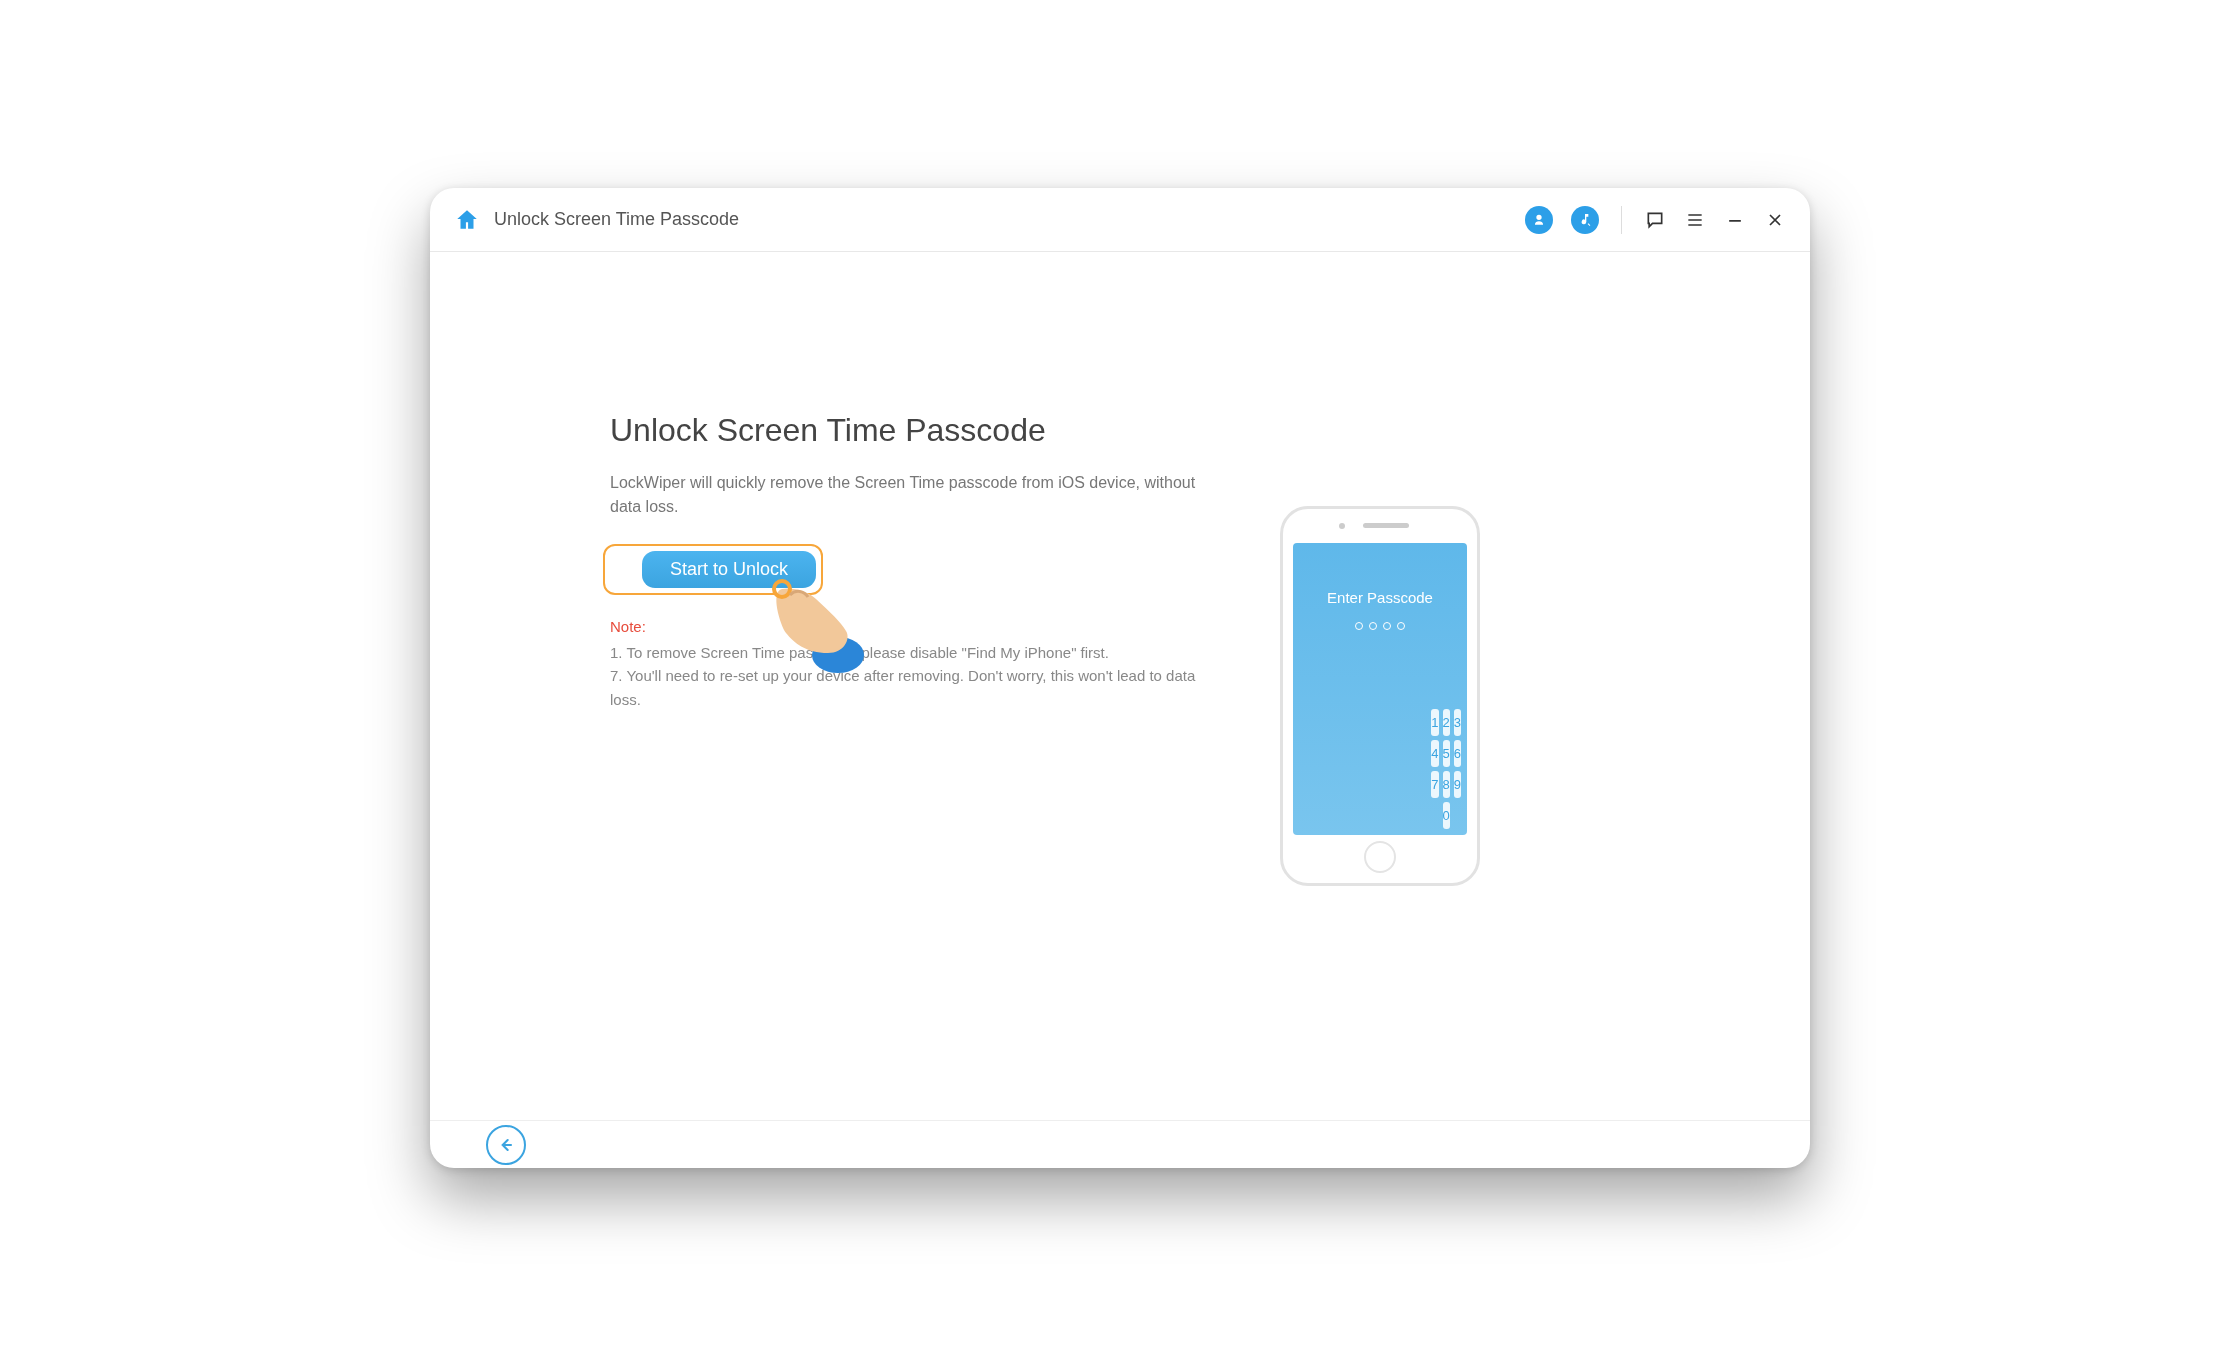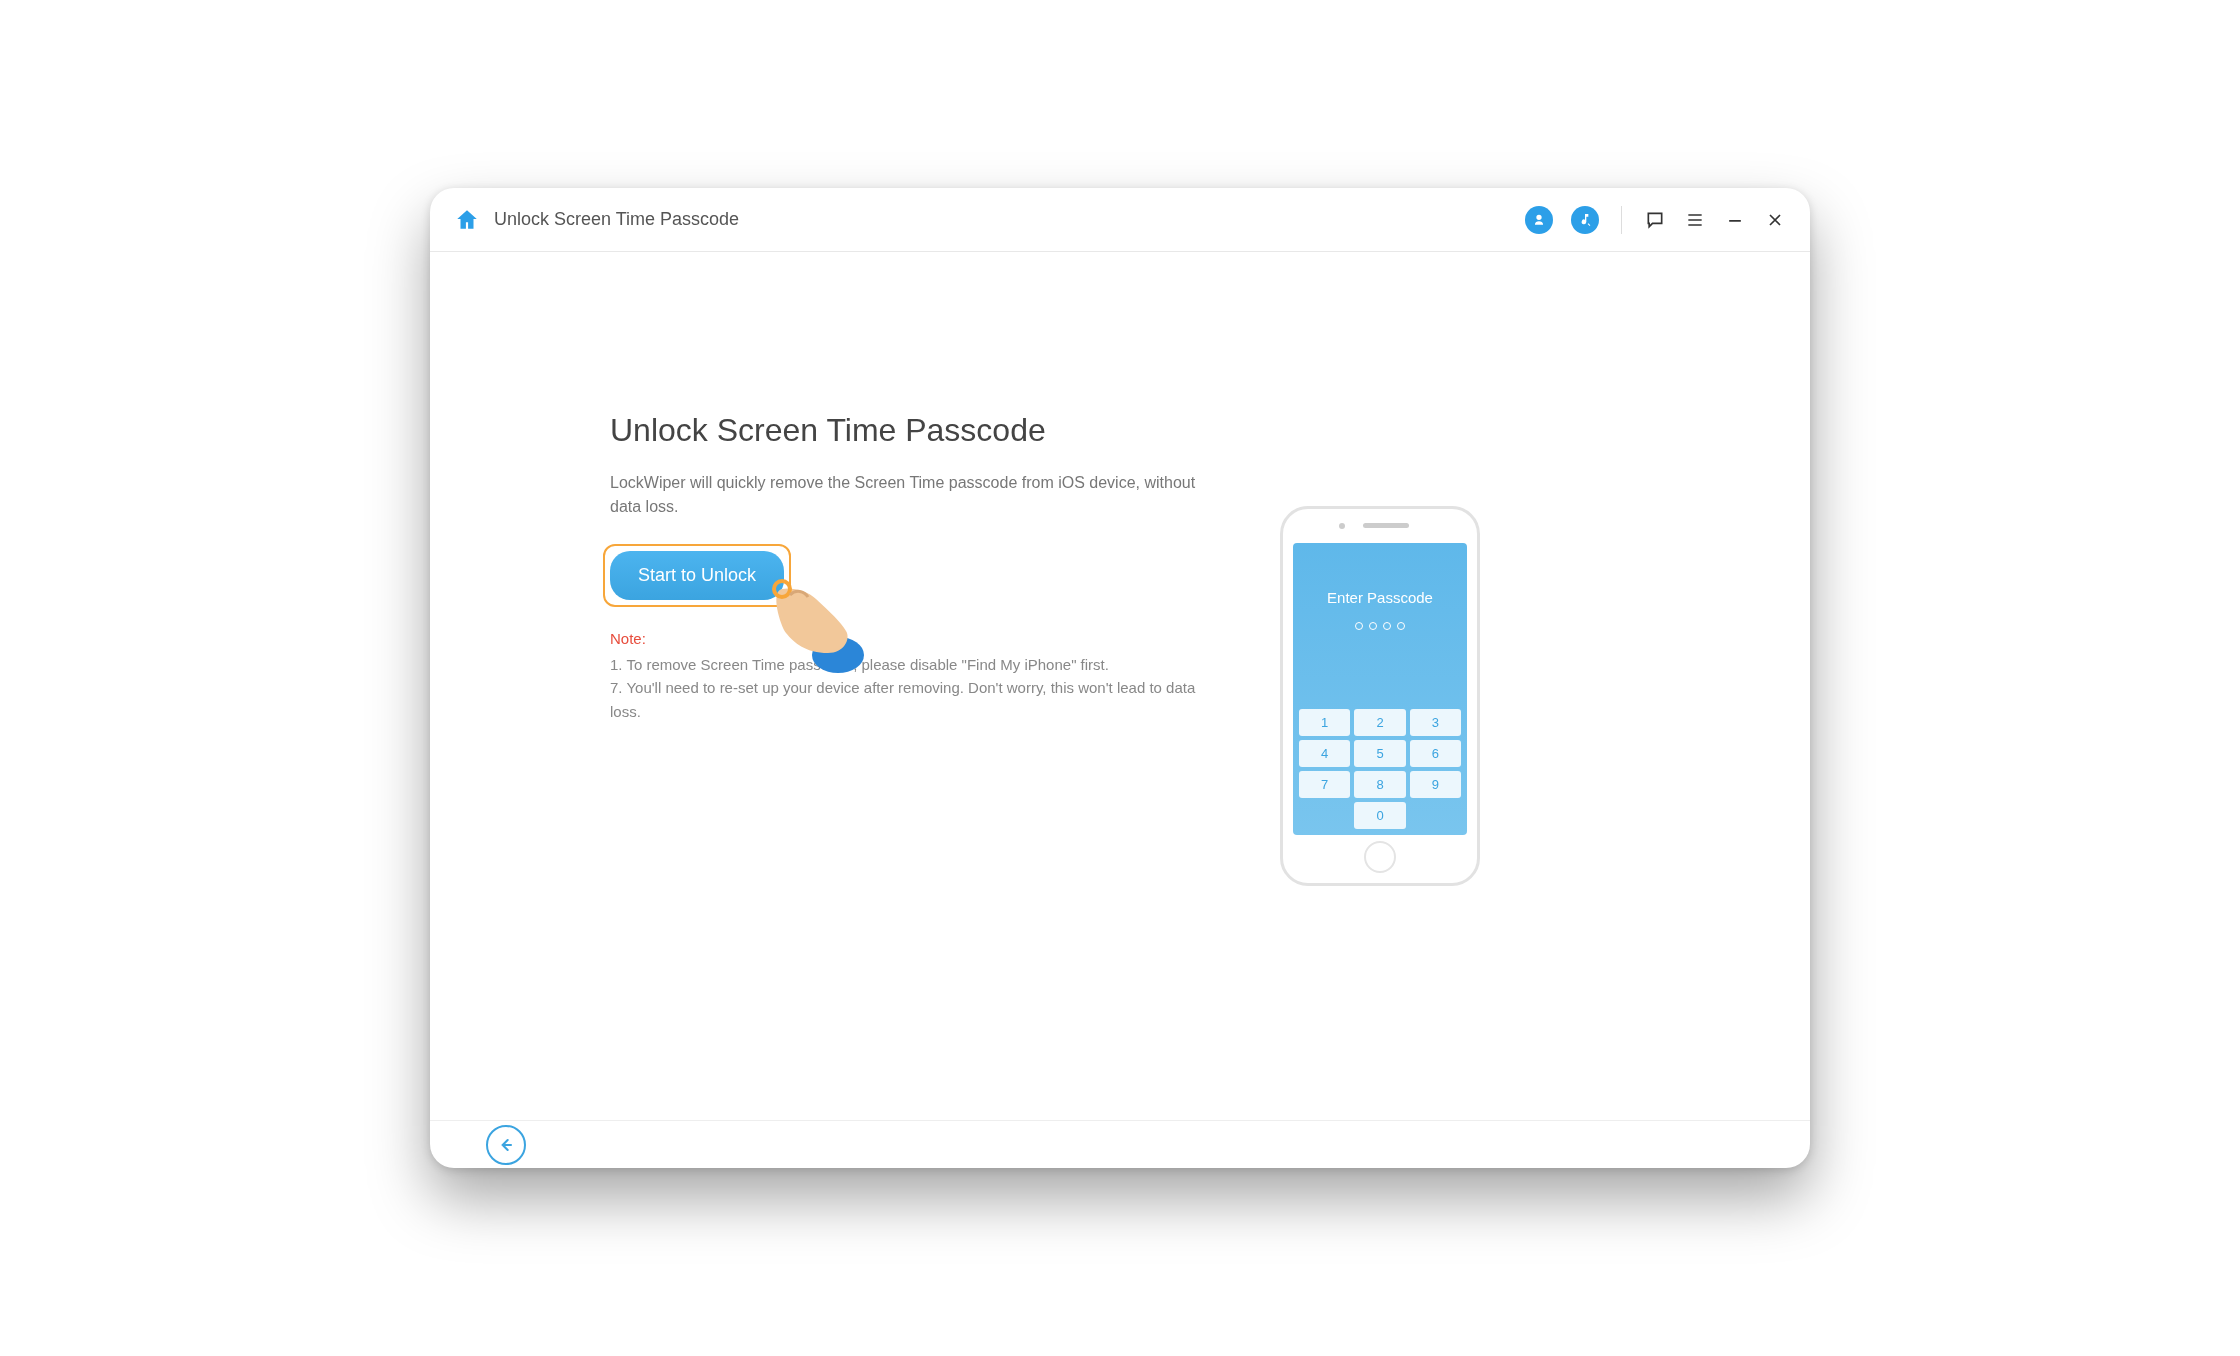--- a/index.html
+++ b/index.html
@@ -42,42 +42,42 @@
     .right { width:340px; display:flex; align-items:center; justify-content:center; }
 
     h1 { font-size:32px; font-weight:400; color:#444; margin-bottom:22px; }
     .desc { font-size:16px; color:#777; line-height:1.5; margin-bottom:32px; }
 
     .btn-wrap { position:relative; display:inline-block; margin-bottom:30px; }
     .btn-ring { position:absolute; top:-7px; left:-7px; right:-7px; bottom:-7px; border:2px solid #f7a63a; border-radius:12px; }
     .start-btn {
       position:relative; z-index:1;
       background:linear-gradient(#4cb4ef,#3ba4e0);
-      color:#fff; border:none; border-radius:20px;
-      padding:14px 28px; font-size:18px; cursor:pointer;
+      color:#fff; border:none; border-radius:13px;
+      padding:8px 28px; font-size:18px; cursor:pointer;margin-left:32px;
     }
     .hand {
       position:absolute; left:150px; top:16px; width:110px; height:110px; z-index:2;
     }
 
     .note-head { color:#e74c3c; font-size:15px; margin-bottom:6px; }
     .note-line { color:#888; font-size:15px; line-height:1.55; }
 
     
     .phone {
       width:200px; height:380px; border:3px solid #e2e2e2; border-radius:28px;
       background:#fff; position:relative; padding:12px 10px 10px 10px;
       display:flex; flex-direction:column;
     }
     .ph-dot { position:absolute; top:14px; left:56px; width:6px; height:6px; border-radius:50%; background:#ccc; }
     .ph-spk { position:absolute; top:14px; left:80px; width:46px; height:5px; border-radius:3px; background:#ccc; }
     .screen {
       margin-top:22px; flex:1; background:linear-gradient(#5fb8ea,#79c5ee);
       border-radius:4px; display:flex; flex-direction:column;
-      justify-content:flex-end; padding:10px 6px 6px 6px; position:relative;
+      justify-content:flex-end; padding:10px 6px 6px 6px; position:relative;align-items:flex-end;
     }
     .enter-txt { position:absolute; top:46px; left:0; right:0; text-align:center; color:#fff; font-size:15px; }
     .dots { position:absolute; top:76px; left:0; right:0; text-align:center; color:#fff; font-size:12px; letter-spacing:10px; }
     .dots span { display:inline-block; width:8px; height:8px; border:1.5px solid #fff; border-radius:50%; margin:0 3px; }
     .keypad { display:grid; grid-template-columns:repeat(3,1fr); gap:4px; }
     .key { background:#ecf7fd; color:#3ba4e0; text-align:center; padding:6px 0; font-size:13px; border-radius:3px; }
     .key-z { grid-column:2; }
     .homebtn { width:32px; height:32px; border:2px solid #e4e4e4; border-radius:50%; margin:6px auto 0; }
 
     .footer { height:48px; display:flex; align-items:center; padding:0 56px; border-top:1px solid #eee; }

